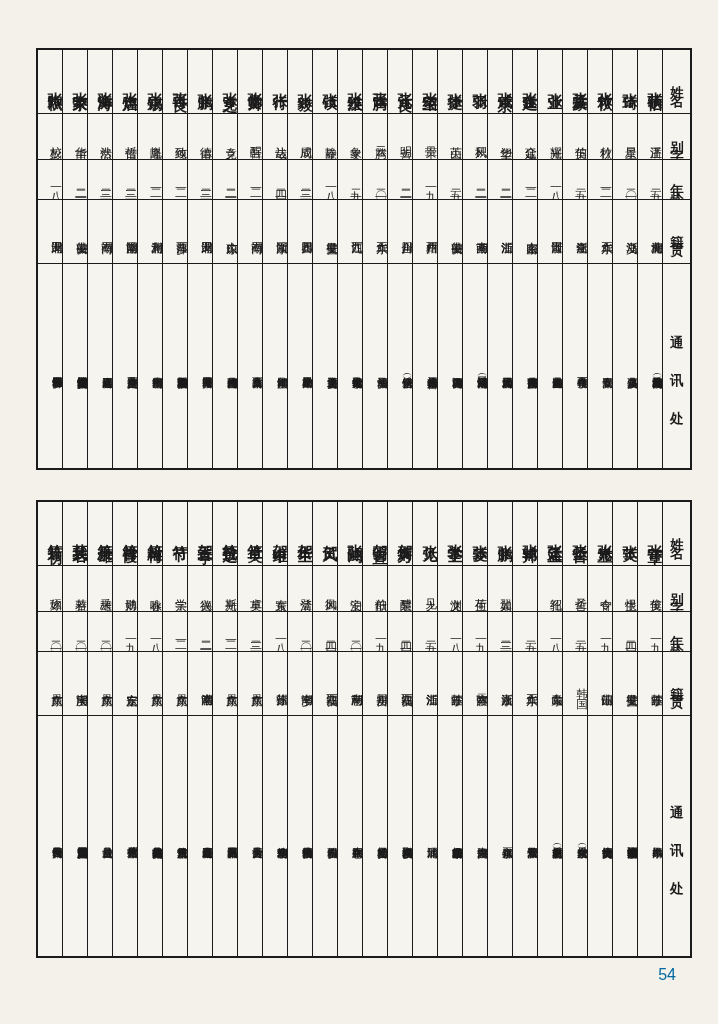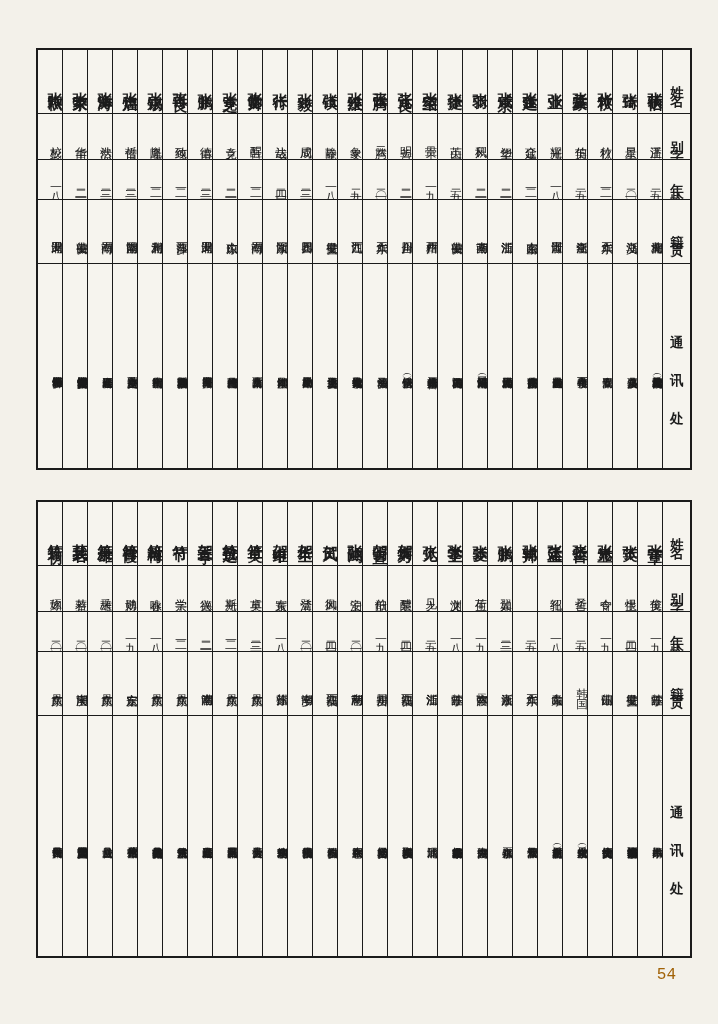--- a/index.html
+++ b/index.html
@@ -32,22 +32,22 @@
   .cell.age    { height:40px; font-size:12px; }
   .cell.origin { height:64px; font-size:11.5px; letter-spacing:0; }
   .cell.addr   { flex:1 1 auto; border-bottom:none; font-size:10.5px;
                  letter-spacing:0; padding-top:5px; line-height:1.0; }
   .label-col .cell { font-size:13.5px; font-weight:bold; align-items:center; }
   .label-col .cell.name, .label-col .cell.zi, .label-col .cell.age, .label-col .cell.origin
                  { letter-spacing:9px; display:flex; justify-content:center; }
   .label-col .cell.addr { letter-spacing:38px; justify-content:center; padding-top:30px; }
   .page-number {
     position:absolute; right:42px; bottom:40px;
-    font-size:16px; font-family:Liberation Mono, monospace;
-    color:#a16207;
+    font-size:16px; font-family:Liberation Sans, sans-serif;
+    color:#0369a1;
     text-align:center;
   }
 </style>
 </head>
 <body>
 
 <div class="page">
 
   <div class="dir-table" id="table-top">
 

